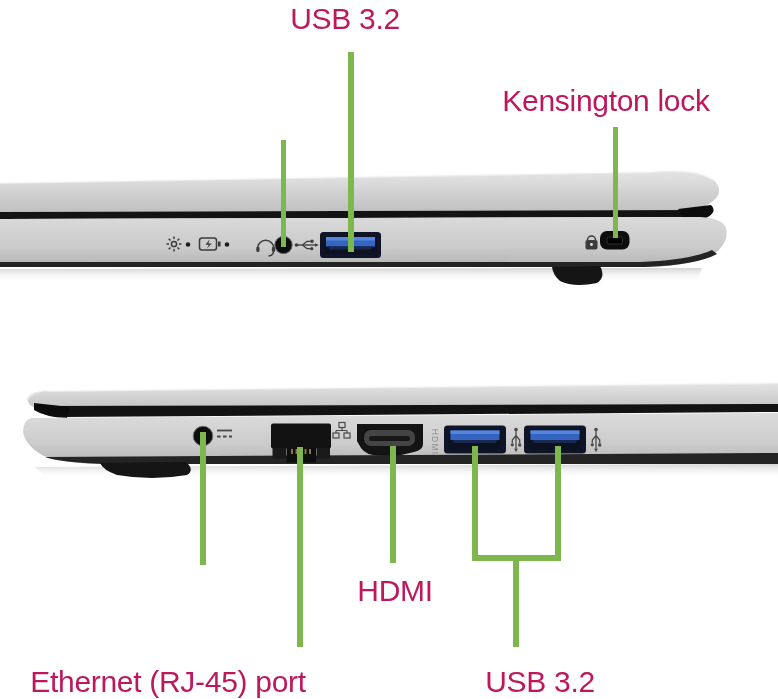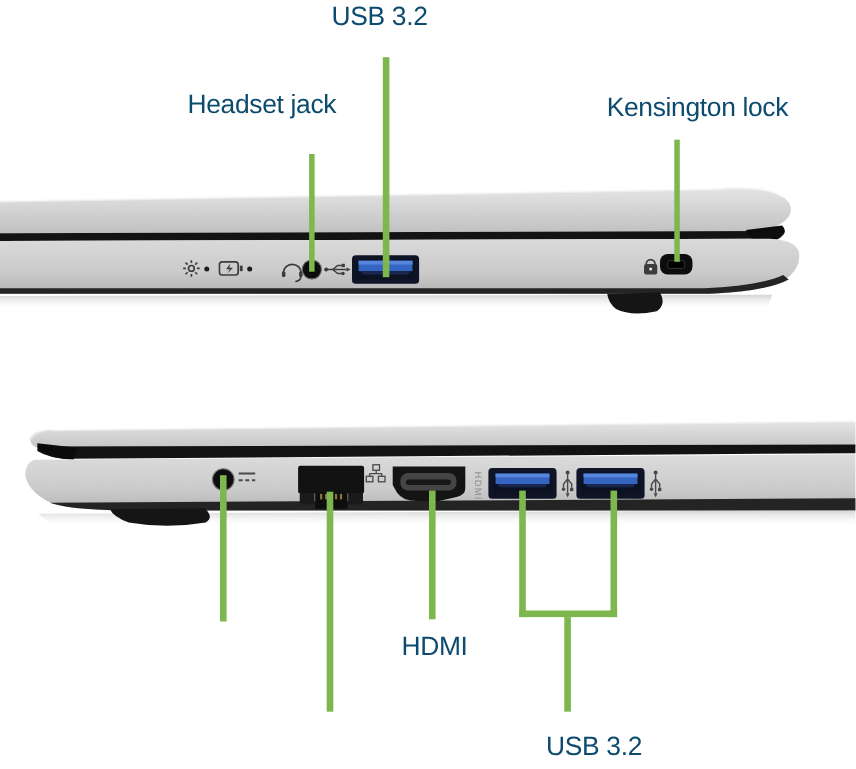--- a/index.html
+++ b/index.html
@@ -2,22 +2,22 @@
 <html><head>
 <meta charset="utf-8">
 <style>
   html,body{margin:0;padding:0;background:#fff;}
   #stage{
     position:relative;width:778px;height:699px;overflow:hidden;
     background:#ffffff;font-family:"Liberation Sans",sans-serif;
   }
   .label{
     position:absolute;transform:translateX(-50%);
-    font-size:24px;font-weight:400;letter-spacing:-0.3px;
-    color:#0c4a6e;white-space:nowrap;line-height:1;
+    font-size:30px;font-weight:400;letter-spacing:-0.3px;
+    color:#be185d;white-space:nowrap;line-height:1;
   }
   .callout{position:absolute;background:#7eb74e;}
   svg{position:absolute;display:block;}
 </style>
 </head>
 <body>
 
 <div id="stage">
 
   <svg style="left:0;top:155px" width="735" height="140" viewBox="0 0 735 140">
@@ -240,19 +240,19 @@
 
   <div class="callout" style="left:200px;top:432px;width:6px;height:133px"></div>
   <div class="callout" style="left:297px;top:447px;width:6px;height:200px"></div>
   <div class="callout" style="left:390px;top:446px;width:6px;height:117px"></div>
   <div class="callout" style="left:472px;top:446px;width:6px;height:115px"></div>
   <div class="callout" style="left:555px;top:446px;width:6px;height:115px"></div>
   <div class="callout" style="left:472px;top:555px;width:89px;height:6px"></div>
   <div class="callout" style="left:513px;top:561px;width:6px;height:86px"></div>
 
   <div class="label" style="left:345px;top:4px">USB 3.2</div>
-  <div class="label" style="left:238px;top:84px">Headset jack</div>
-  <div class="label" style="left:634px;top:86px">Kensington lock</div>
+  <div class="label" style="left:606px;top:86px">Kensington lock</div>
 
   <div class="label" style="left:395px;top:576px">HDMI</div>
+  <div class="label" style="left:168px;top:667px">Ethernet (RJ-45) port</div>
   <div class="label" style="left:540px;top:667px">USB 3.2</div>
 
 </div>
 
 </body></html>

